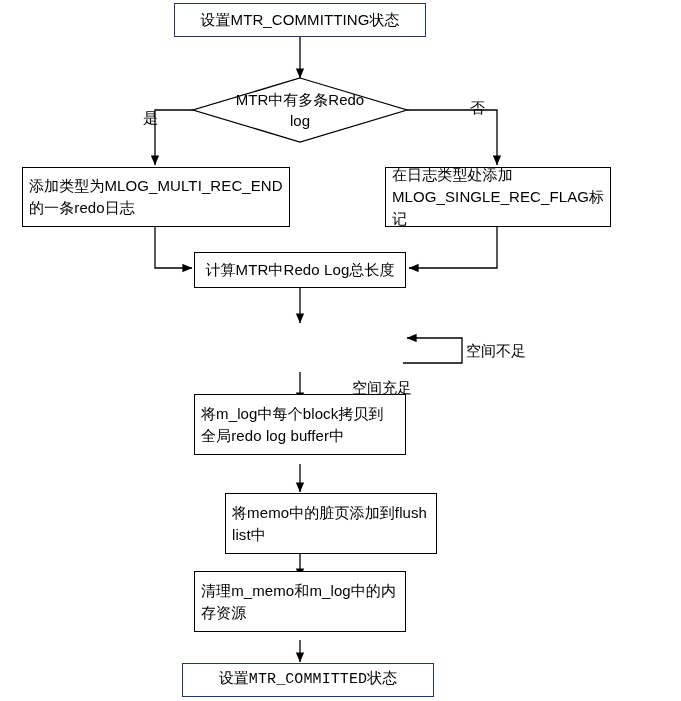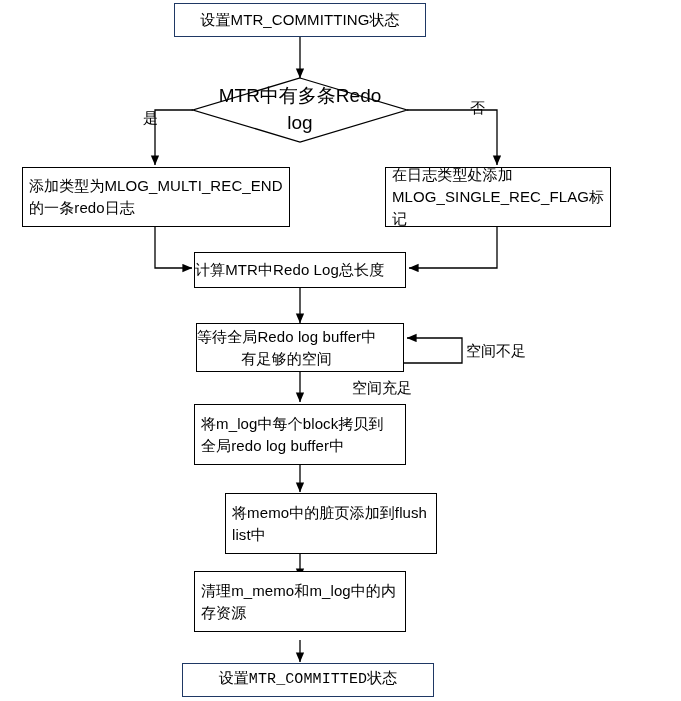--- a/index.html
+++ b/index.html
@@ -26,21 +26,21 @@
     width: 681px;
     height: 701px;
     pointer-events: none;
   }
   .node {
     position: absolute;
     box-sizing: border-box;
     background: #ffffff;
     display: flex;
     align-items: center;
-    justify-content: flex-start;
+    justify-content: center;
     text-align: center;
     line-height: 1.45;
     font-size: 15px;
     letter-spacing: 0.1px;
   }
   .node.terminal {
     border: 1.6px solid #1f3864;
     justify-content: center;
     text-align: center;
   }
@@ -59,21 +59,21 @@
   .decision-label {
     position: absolute;
     left: 0;
     top: 0;
     width: 100%;
     height: 100%;
     display: flex;
     align-items: center;
     justify-content: center;
     text-align: center;
-    font-size: 19px;
+    font-size: 15px;
     line-height: 1.4;
   }
   .edge-label {
     position: absolute;
     font-size: 15px;
     color: #000000;
     white-space: nowrap;
     line-height: 1;
   }
   .node-text {
@@ -142,30 +142,26 @@
 
   <div class="node process left-text" style="left:22px; top:167px; width:268px; height:60px;">
     <span class="node-text">添加类型为MLOG_MULTI_REC_END
 的一条redo日志</span>
   </div>
 
   <div class="node process" style="left:194px; top:252px; width:212px; height:36px;">
     <span class="node-text">计算MTR中Redo Log总长度</span>
   </div>
 
-  <div class="node process" style="left:196px; top:323px; width:208px; height:49px;">
-    <span class="node-text">等待全局Redo log buffer中
-有足够的空间</span>
-  </div>
 
   <div class="edge-label" style="left:466px; top:343px;">空间不足</div>
 
   <div class="edge-label" style="left:304px; top:380px;margin-left:48px;">空间充足</div>
 
-  <div class="node process left-text" style="left:194px; top:404px; width:212px; height:61px;">
+  <div class="node process left-text" style="left:194px; top:394px; width:212px; height:61px;">
     <span class="node-text">将m_log中每个block拷贝到
 全局redo log buffer中</span>
   </div>
 
   <div class="node process left-text" style="left:194px; top:493px; width:212px; height:61px;margin-left:31px;">
     <span class="node-text">将memo中的脏页添加到flush
 list中</span>
   </div>
 
   <div class="node process left-text" style="left:194px; top:571px; width:212px; height:61px;">

